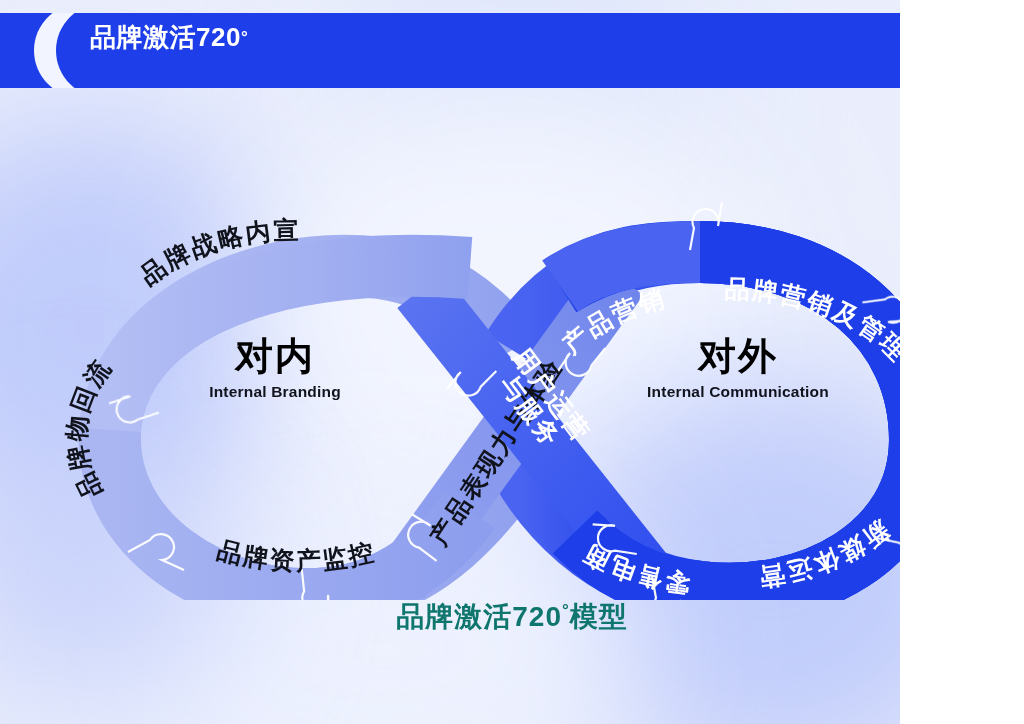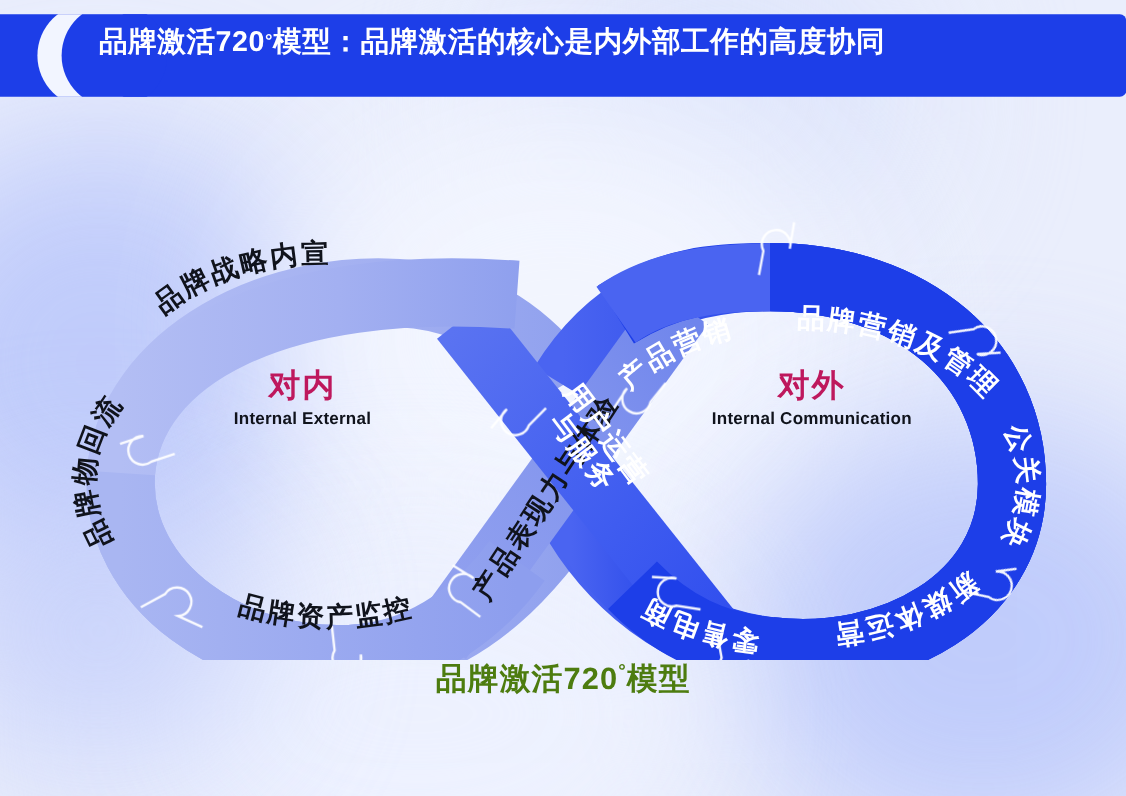--- a/index.html
+++ b/index.html
@@ -5,21 +5,21 @@
   * { box-sizing: border-box; margin: 0; padding: 0; }
 
   html, body {
     width: 1024px; height: 724px;
     font-family: "Liberation Sans", "DejaVu Sans", sans-serif;
     overflow: hidden;
   }
 
   #page {
     position: relative;
-    width: 1024px; height: 724px;
+    width: 900px; height: 724px;
     background: #eaeefc;
     overflow: hidden;
   }
 
   
   .bg-layer { position: absolute; inset: 0; }
   .blob { position: absolute; border-radius: 50%; filter: blur(70px); }
   .blob-a { left: -120px;  top: 120px;  width: 420px; height: 420px; background: #b9c6fb; opacity: .85; }
   .blob-b { left: 250px;   top: 90px;   width: 520px; height: 430px; background: #f3f6ff; opacity: .95; }
   .blob-c { right: -100px; top: 380px;  width: 460px; height: 400px; background: #b6c4fb; opacity: .8; }
@@ -86,37 +86,37 @@
   .ring-text.on-dark  { fill: #ffffff; }
 
   
   .hub {
     position: absolute;
     text-align: center;
     line-height: 1.12;
     z-index: 4;
   }
   .hub-cn {
-    font-size: 29px; font-weight: 700; color: #be185d;
+    font-size: 38px; font-weight: 700; color: #000000;
     letter-spacing: 2px;
   }
   .hub-en {
     font-size: 15.5px; font-weight: 700; color: #10131c;
     letter-spacing: .2px; margin-top: 5px;
   }
   #hub-internal { left: 155px; top: 235px; width: 240px; }
   #hub-external { left: 588px; top: 235px; width: 300px; }
 
   
   .caption {
     position: absolute;
     left: 0; top: 598px; width: 1024px;
     text-align: center;
     font-size: 28px; font-weight: 700;
-    color: #4d7c0f;
+    color: #0f766e;
     letter-spacing: 1px;
     z-index: 4;
   }
 </style>
 </head>
 <body>
 
 <div id="page">
 
   <div class="bg-layer">
@@ -128,21 +128,20 @@
     <div class="blob blob-f"></div>
   </div>
 
   <div class="header-bar">
     <div class="crescent-outer"></div>
     <div class="crescent-inner"></div>
   </div>
   <div class="header-title">
     <span>品牌激活720</span>
       <span class="deg">°</span>
-      <span>模型：品牌激活的核心是内外部工作的高度协同</span>
   </div>
 
   <div class="diagram">
     <svg viewBox="0 0 1024 500" xmlns="http://www.w3.org/2000/svg">
       <defs>
 
         <linearGradient id="gLeftTop" x1="0" y1="0" x2="1" y2="0">
           <stop offset="0%" stop-color="#b3bef4"></stop>
           <stop offset="55%" stop-color="#a3b0f1"></stop>
           <stop offset="100%" stop-color="#8fa0ee"></stop>
@@ -310,21 +309,21 @@
       </text>
 
       <g transform="translate(545,300) rotate(53)">
         <text class="ring-text on-dark" x="0" y="0" text-anchor="middle">用户运营</text>
         <text class="ring-text on-dark" x="0" y="27" text-anchor="middle">与服务</text>
       </g>
     </svg>
 
     <div class="hub" id="hub-internal">
       <div class="hub-cn">对内</div>
-      <div class="hub-en">Internal External</div>
+      <div class="hub-en">Internal Branding</div>
     </div>
 
     <div class="hub" id="hub-external">
       <div class="hub-cn">对外</div>
       <div class="hub-en">Internal Communication</div>
     </div>
   </div>
 
   <div class="caption">
     <span>品牌激活720</span><span class="deg">°</span><span>模型</span>

